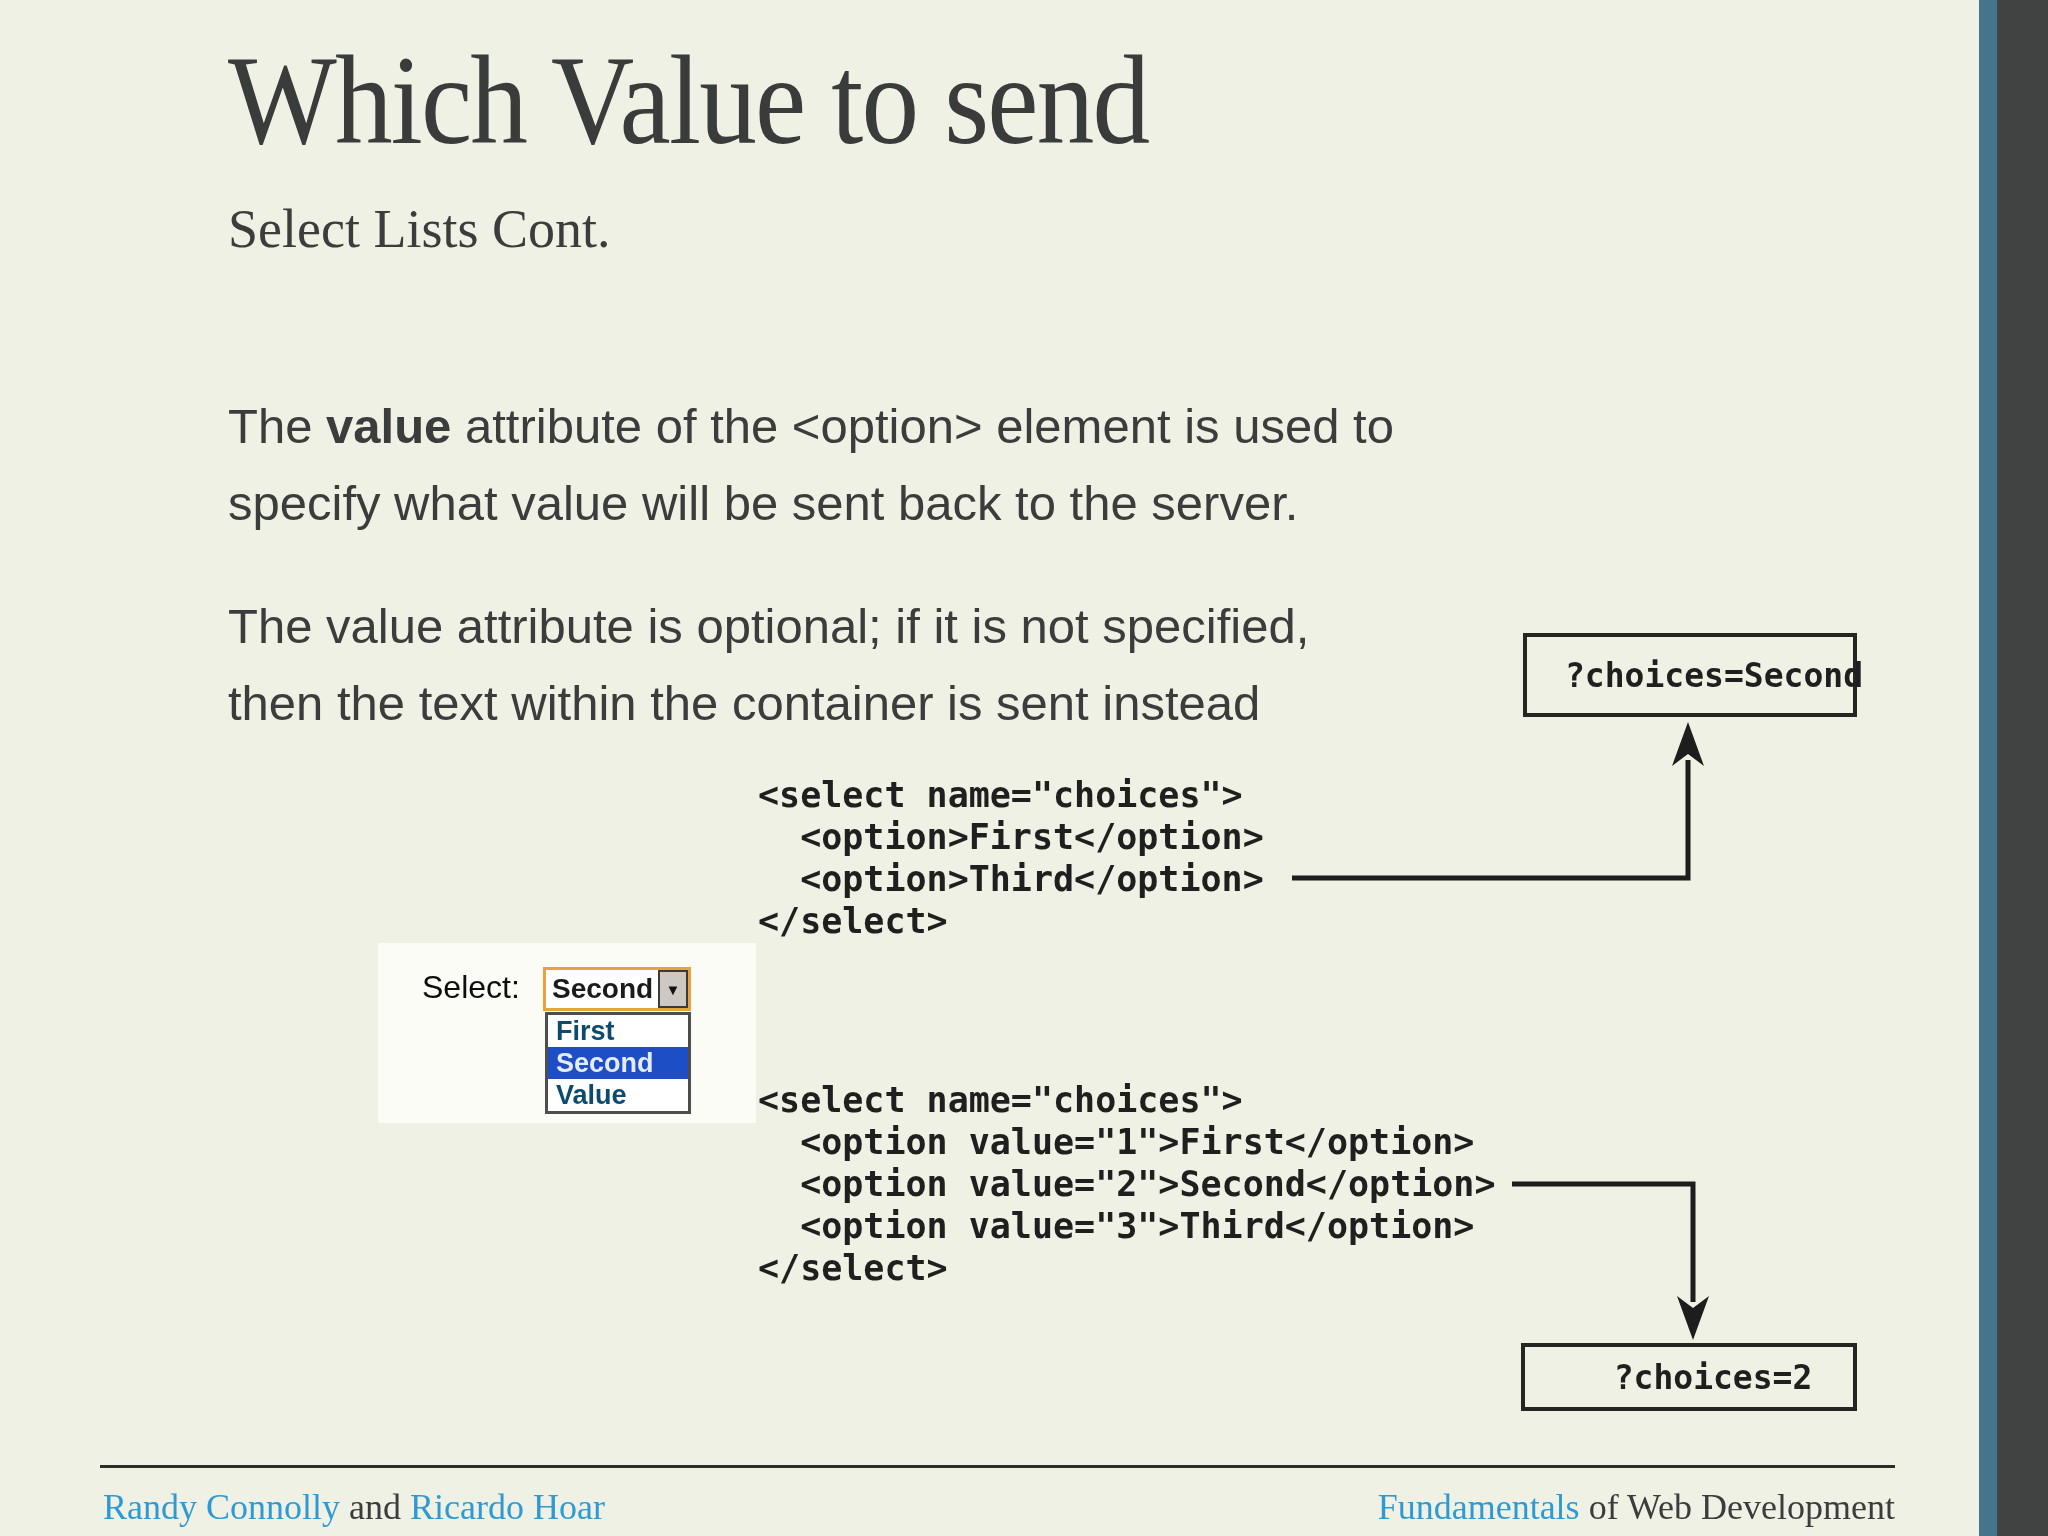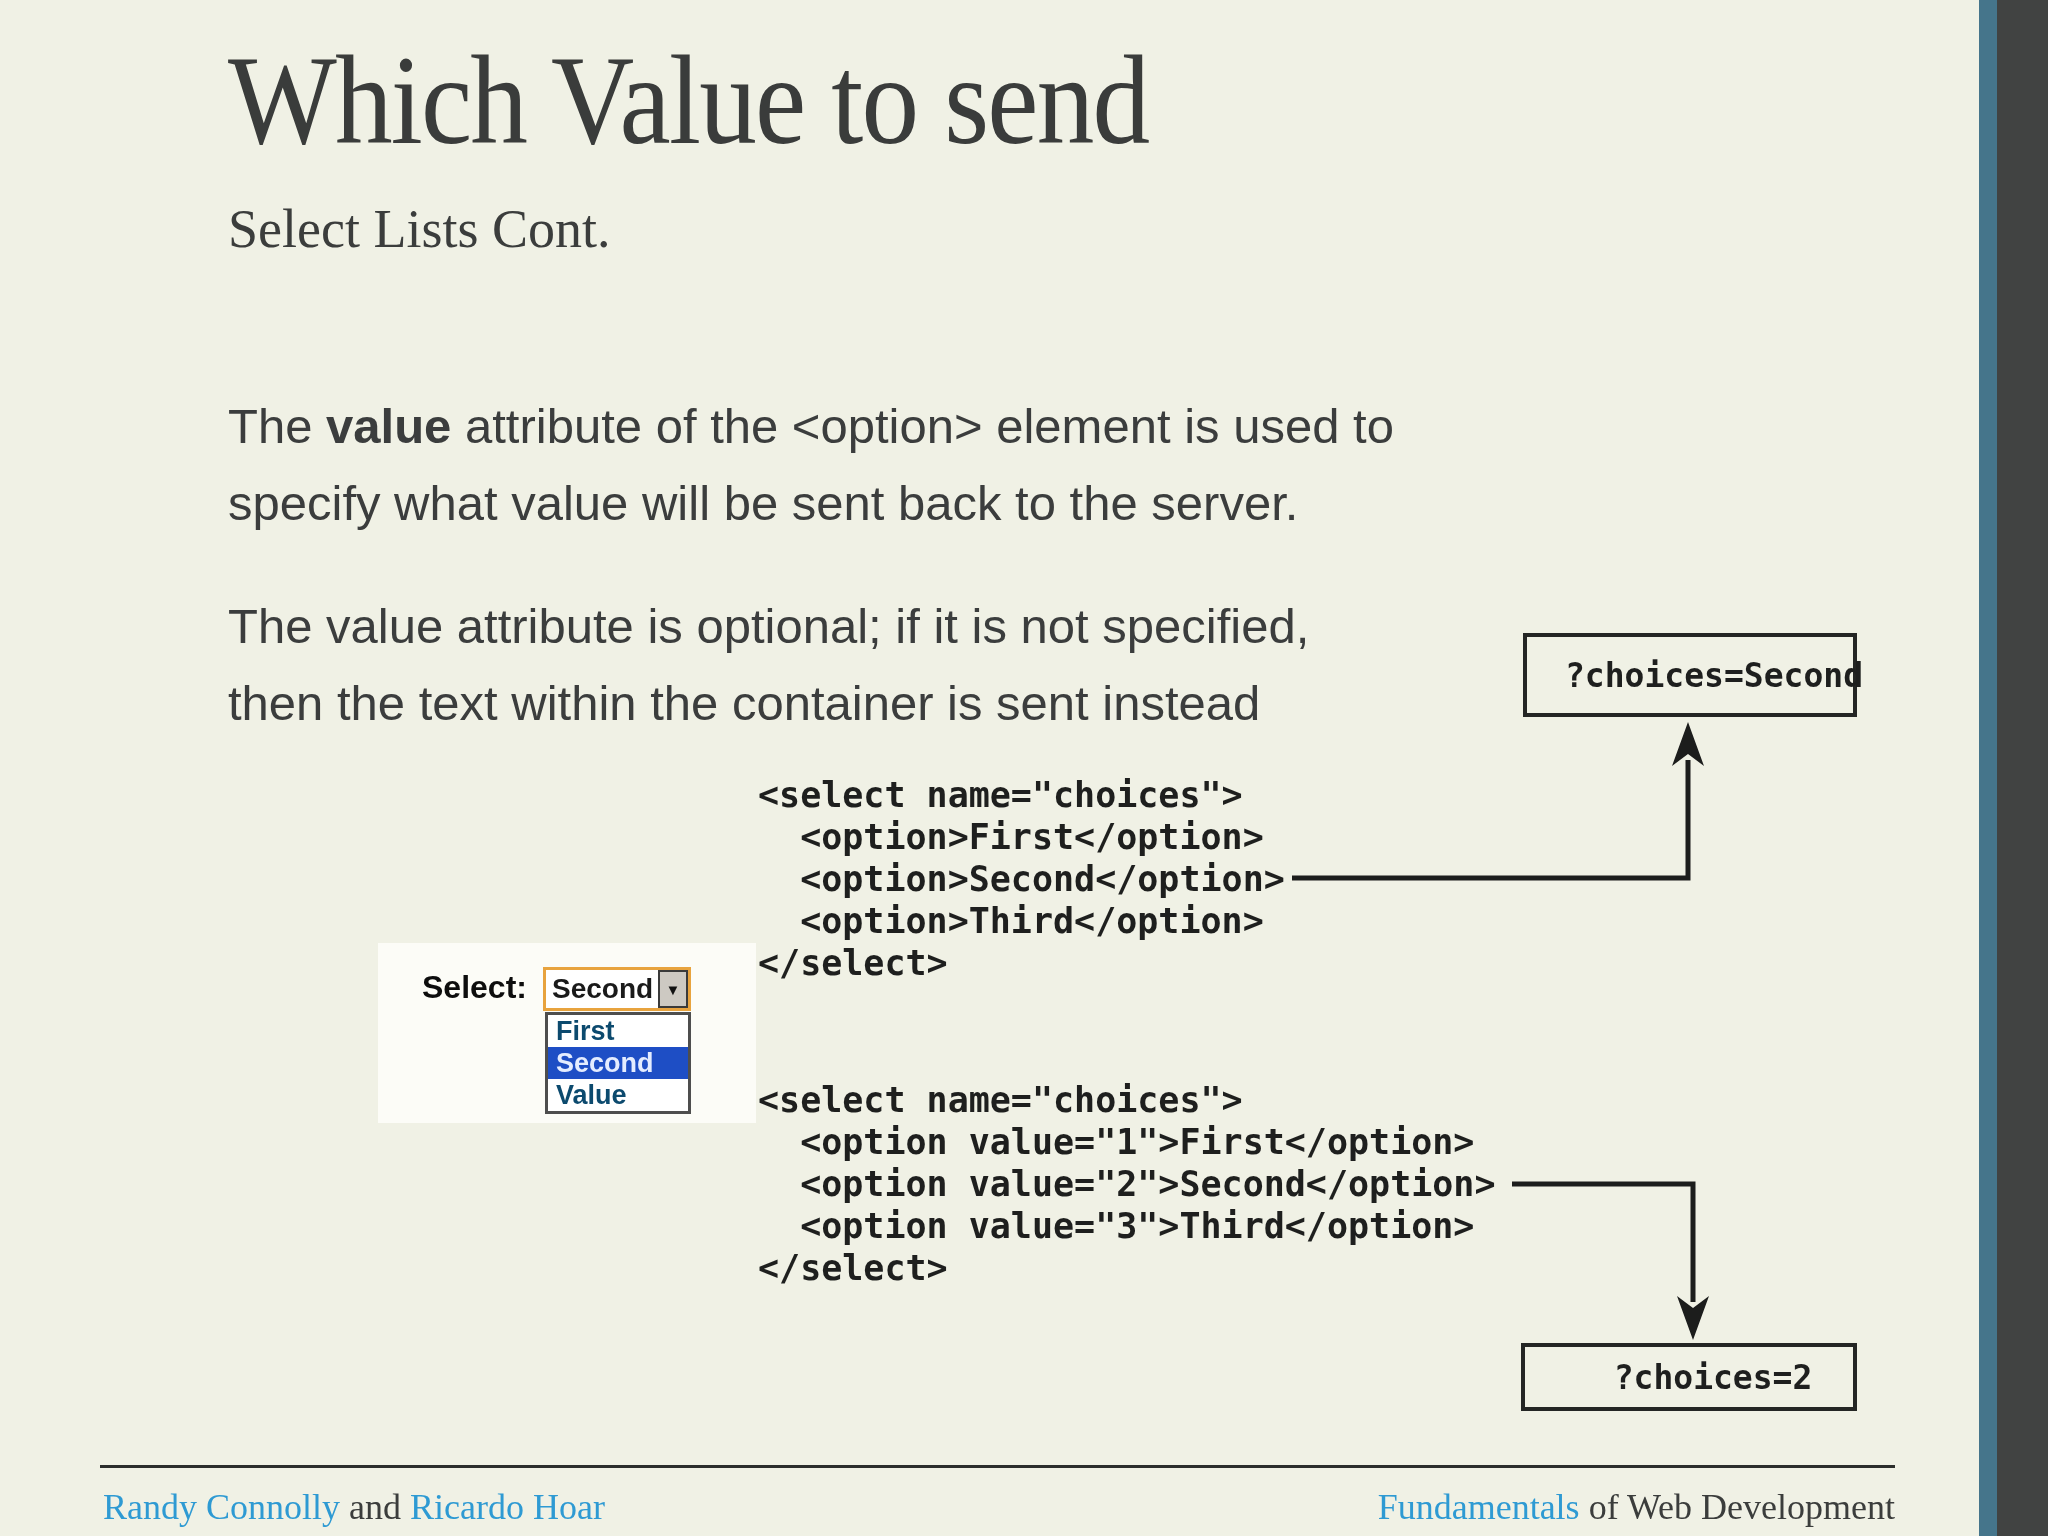--- a/index.html
+++ b/index.html
@@ -50,21 +50,21 @@
   }
   #resultTop{left:1523px;top:633px;width:334px;height:84px;}
   #resultBottom{left:1521px;top:1343px;width:336px;height:68px;}
 
   
   #arrows{position:absolute;left:0;top:0;pointer-events:none;}
 
   
   .widget{position:absolute;left:378px;top:943px;width:378px;height:180px;background:#fcfcf7;}
   .widget .lbl{
-    position:absolute;left:44px;top:26px;font-size:32px;font-weight:bold;color:#0d0d0d;white-space:nowrap;
+    position:absolute;left:44px;top:26px;font-size:32px;font-weight:normal;color:#0d0d0d;white-space:nowrap;
   }
   .sel-closed{
     position:absolute;left:165px;top:24px;width:148px;height:44px;box-sizing:border-box;
     background:#ffffff;border:3px solid #e8a33e;display:flex;align-items:center;
   }
   .sel-closed .val{font-size:28px;font-weight:bold;color:#1a1a1a;padding-left:6px;flex:1;}
   .sel-btn{
     width:30px;height:100%;box-sizing:border-box;background:#cdc9c2;border:2px solid #3a3a3a;
     display:flex;align-items:center;justify-content:center;font-size:15px;color:#111;
   }
@@ -105,21 +105,20 @@
   </div>
 
   <div class="para" id="para2">
     <div>The value attribute is optional; if it is not specified,</div>
     <div>then the text within the container is sent instead</div>
   </div>
 
   <div class="code" id="code1">
     <div>&lt;select name="choices"&gt;</div>
     <div>  &lt;option&gt;First&lt;/option&gt;</div>
-    <div>  &lt;option&gt;Second&lt;/option&gt;</div>
     <div>  &lt;option&gt;Third&lt;/option&gt;</div>
     <div>&lt;/select&gt;</div>
   </div>
 
   <div class="code" id="code2">
     <div>&lt;select name="choices"&gt;</div>
     <div>  &lt;option value="1"&gt;First&lt;/option&gt;</div>
     <div>  &lt;option value="2"&gt;Second&lt;/option&gt;</div>
     <div>  &lt;option value="3"&gt;Third&lt;/option&gt;</div>
     <div>&lt;/select&gt;</div>

